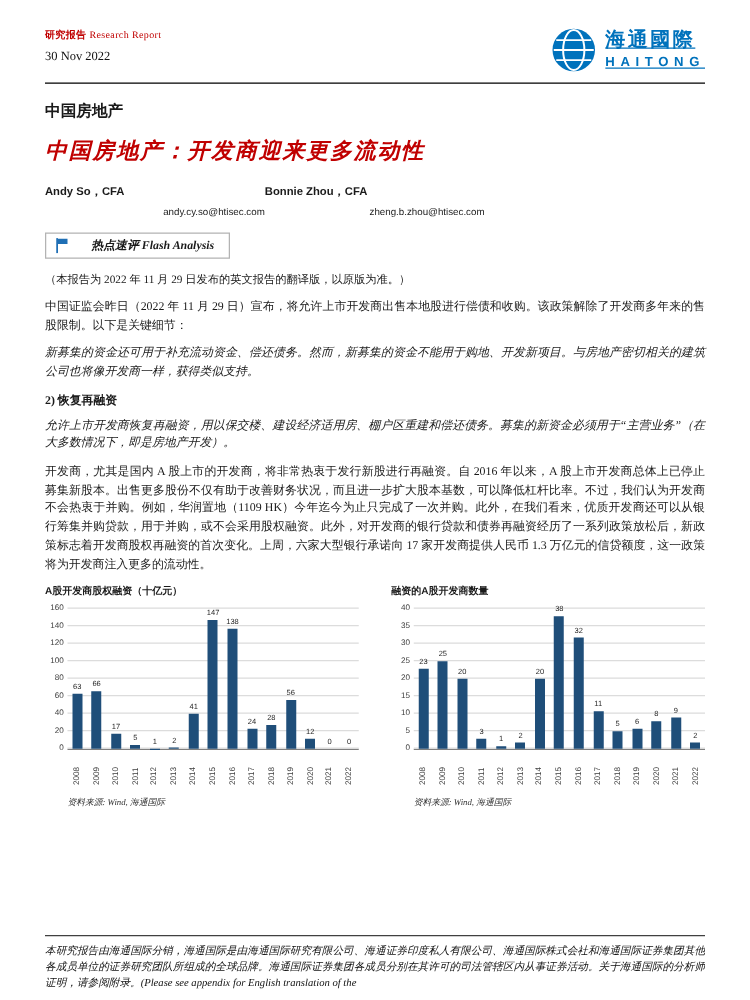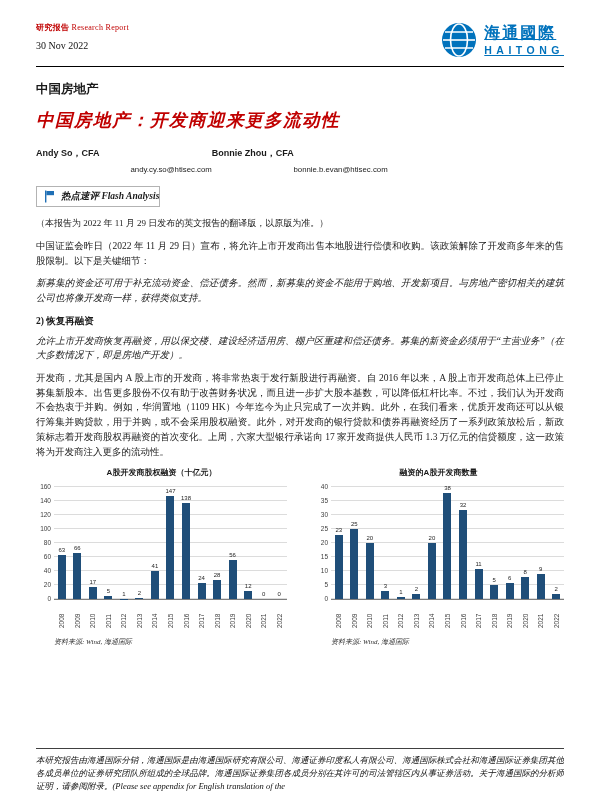--- a/index.html
+++ b/index.html
@@ -22,32 +22,32 @@
   .divider { border-bottom:1.5px solid #000; margin-top:8px; }
   
   .sector { font-size:12.5px; font-weight:bold; margin:14px 0 10px; }
   .title { color:#c00000; font-size:17.5px; font-weight:bold; font-style:italic; letter-spacing:1.5px; margin-bottom:15px; }
   
   .authors { display:flex; margin-bottom:12px; }
   .author { width:33.3%; }
   .author-name { font-size:9px; font-weight:bold; font-family:"Liberation Sans",sans-serif; }
   .author-email { font-size:7.8px; margin-top:5px; font-family:"Liberation Sans",sans-serif; color:#222;text-align:right; }
   
-  .flash { display:inline-flex; align-items:center; gap:6px; border:1px solid #b3b3b3;
-           padding:3px 0 3px 7px; margin-bottom:10px; }
+  .flash { display:inline-flex; align-items:center; gap:18px; border:1px solid #b3b3b3;
+           padding:3px 12px 3px 7px; margin-bottom:10px; }
   .flash-label { font-size:9.5px; font-weight:bold; font-style:italic; }
   
   .note { font-size:9px; margin-bottom:9px; }
   .para { font-size:9.5px; line-height:1.55; text-align:justify; margin-bottom:8px; }
   .para.bold { font-weight:bold; margin-bottom:5px; }
   .para.italic { font-style:italic; }
   
   .charts { display:flex; gap:26px; margin-top:8px; }
   .chart { flex:1; min-width:0; }
-  .chart-title { font-size:8px; font-weight:bold; font-family:"Liberation Sans",sans-serif; margin-bottom:10px;text-align:center; }
+  .chart-title { font-size:8px; font-weight:bold; font-family:"Liberation Sans",sans-serif; margin-bottom:10px; }
   .chart-body { margin-left:18px; }
   .plot { position:relative; height:112px; border-bottom:1px solid #7f7f7f; }
   .gridline { position:absolute; left:0; right:0; height:1px; background:#dcdcdc; }
   .ytick { position:absolute; right:100%; margin-right:3px; font-size:6.5px; line-height:8px;
            color:#404040; font-family:"Liberation Sans",sans-serif; }
   .bars { position:absolute; left:0; right:0; top:0; bottom:0; display:flex;
           align-items:flex-end; justify-content:space-around; }
   .bar-col { display:flex; flex-direction:column; align-items:center; justify-content:flex-end; flex:1; }
   .bar-val { font-size:6px; line-height:7px; color:#262626; font-family:"Liberation Sans",sans-serif; margin-bottom:1px; }
   .bar { width:8px; }
@@ -93,21 +93,21 @@
   <div class="sector">中国房地产</div>
   <h1 class="title">中国房地产：开发商迎来更多流动性</h1>
 
   <div class="authors">
     <div class="author">
       <div class="author-name">Andy So，CFA</div>
       <div class="author-email">andy.cy.so@htisec.com</div>
     </div>
     <div class="author">
       <div class="author-name">Bonnie Zhou，CFA</div>
-      <div class="author-email">bonnie.b.evan@htisec.com</div>
+      <div class="author-email">zheng.b.zhou@htisec.com</div>
     </div>
   </div>
 
   <div class="flash">
     <svg width="11" height="13" viewBox="0 0 11 13">
       <rect x="1" y="0.5" width="1.4" height="12" fill="#1f6fb5"></rect>
       <path d="M2.4 1 H10 V5.2 H2.4 Z" fill="#1f6fb5"></path>
     </svg>
     <span class="flash-label">热点速评 Flash Analysis</span>
   </div>

